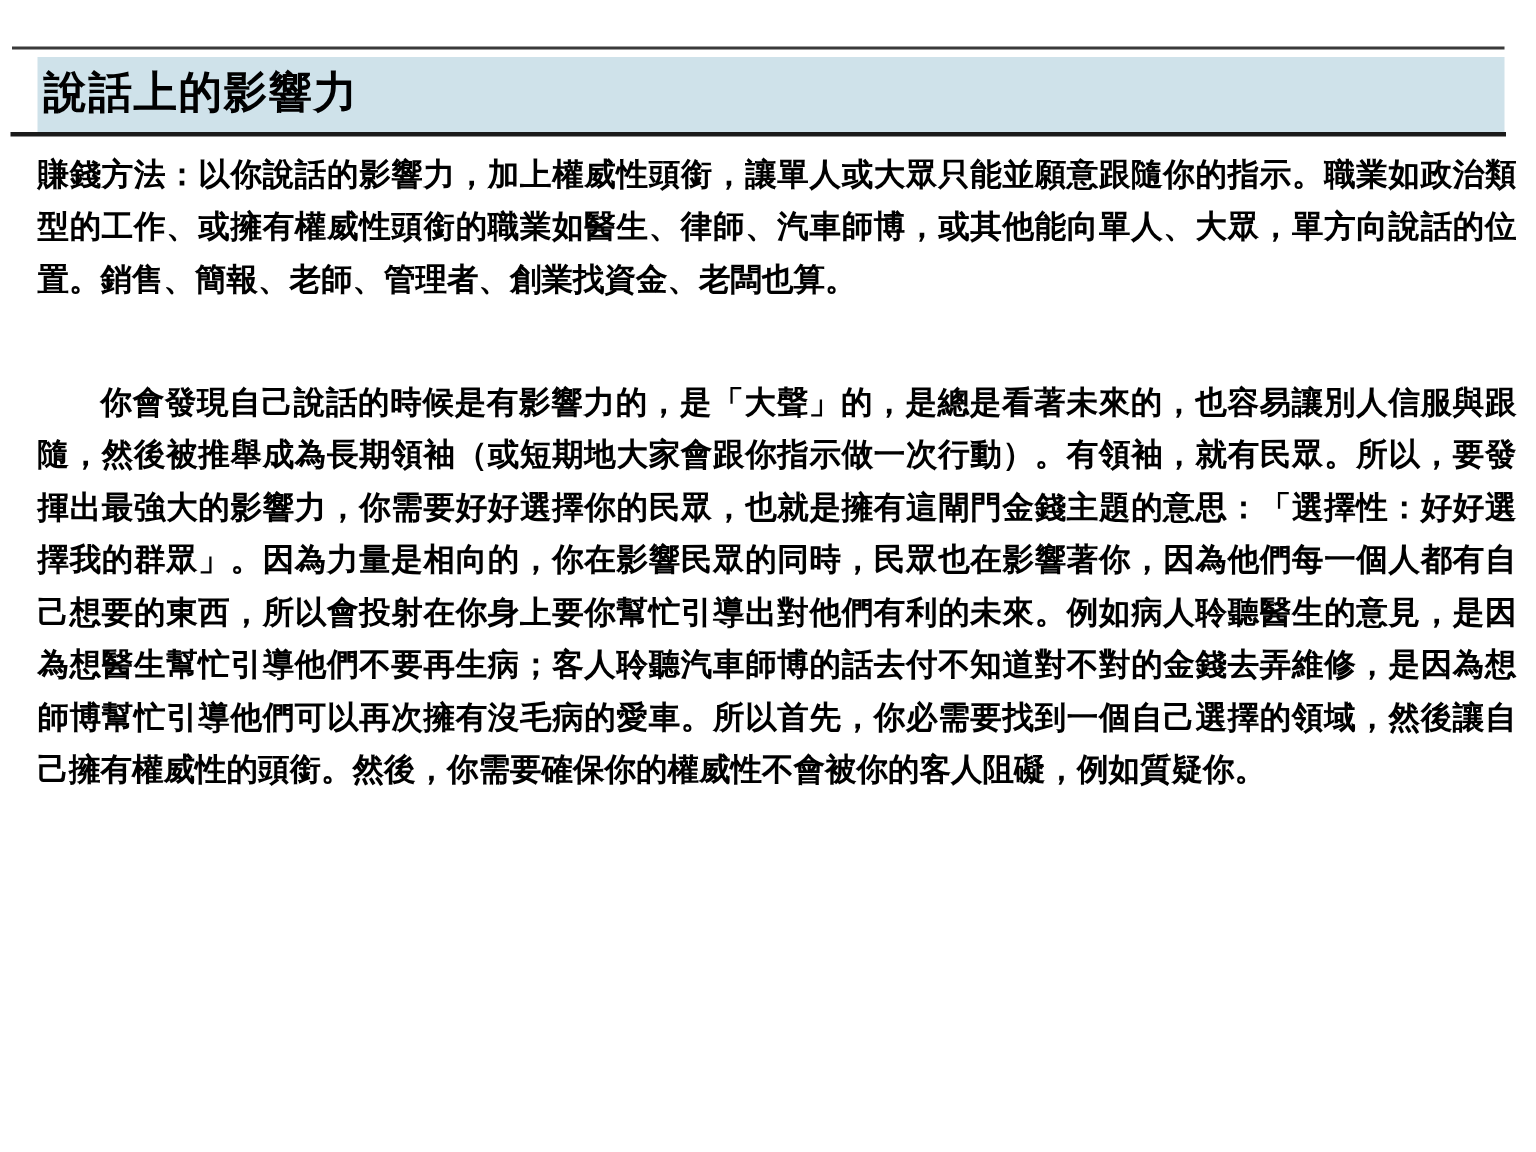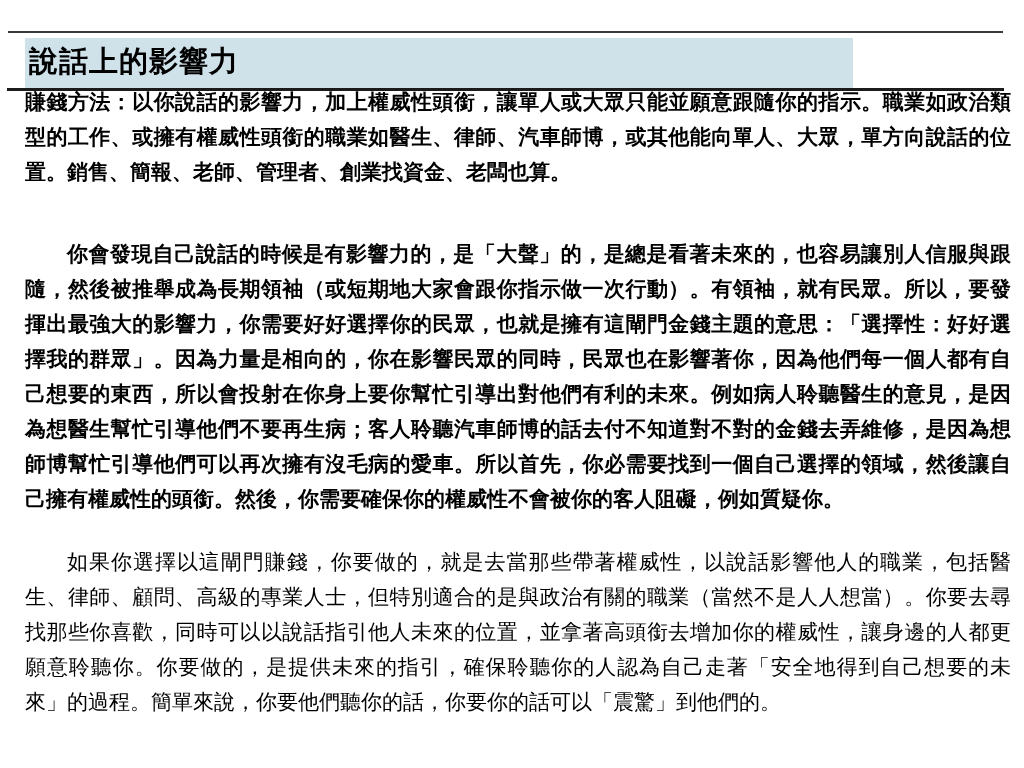--- a/index.html
+++ b/index.html
@@ -21,21 +21,21 @@
     left: 8px;
     top: 31px;
     width: 995px;
     height: 2px;
     background: #3a3a3a;
   }
   .title-bar {
     position: absolute;
     left: 25px;
     top: 38px;
-    width: 828px;
+    width: 978px;
     height: 50px;
     background: #cfe2ea;
     display: flex;
     align-items: center;
   }
   .title-bar h1 {
     margin: 0;
     padding: 0 0 2px 4px;
     font-size: 29px;
     font-weight: bold;
@@ -45,21 +45,21 @@
     position: absolute;
     left: 7px;
     top: 88px;
     width: 997px;
     height: 3px;
     background: #1b1b1b;
   }
   .content {
     position: absolute;
     left: 25px;
-    top: 85px;
+    top: 99px;
     width: 986px;
   }
   .content p {
     margin: 0;
     font-size: 21px;
     line-height: 35px;
     text-align: justify;
     word-break: break-all;
   }
   .intro {
@@ -85,16 +85,15 @@
     <h1>說話上的影響力</h1>
   </div>
 
   <div class="title-underline"></div>
 
   <div class="content">
     <p class="intro">賺錢方法：以你說話的影響力，加上權威性頭銜，讓單人或大眾只能並願意跟隨你的指示。職業如政治類型的工作、或擁有權威性頭銜的職業如醫生、律師、汽車師博，或其他能向單人、大眾，單方向說話的位置。銷售、簡報、老師、管理者、創業找資金、老闆也算。</p>
 
     <p class="body-para first">你會發現自己說話的時候是有影響力的，是「大聲」的，是總是看著未來的，也容易讓別人信服與跟隨，然後被推舉成為長期領袖（或短期地大家會跟你指示做一次行動）。有領袖，就有民眾。所以，要發揮出最強大的影響力，你需要好好選擇你的民眾，也就是擁有這閘門金錢主題的意思：「選擇性：好好選擇我的群眾」。因為力量是相向的，你在影響民眾的同時，民眾也在影響著你，因為他們每一個人都有自己想要的東西，所以會投射在你身上要你幫忙引導出對他們有利的未來。例如病人聆聽醫生的意見，是因為想醫生幫忙引導他們不要再生病；客人聆聽汽車師博的話去付不知道對不對的金錢去弄維修，是因為想師博幫忙引導他們可以再次擁有沒毛病的愛車。所以首先，你必需要找到一個自己選擇的領域，然後讓自己擁有權威性的頭銜。然後，你需要確保你的權威性不會被你的客人阻礙，例如質疑你。</p>
 
-    <p class="body-para">如果你選擇以這閘門賺錢，你要做的，就是去當那些帶著權威性，以說話影響他人的職業，包括醫生、律師、顧問、高級的專業人士，但特別適合的是與政治有關的職業（當然不是人人想當）。你要去尋找那些你喜歡，同時可以以說話指引他人未來的位置，並拿著高頭銜去增加你的權威性，讓身邊的人都更願意聆聽你。你要做的，是提供未來的指引，確保聆聽你的人認為自己走著「安全地得到自己想要的未來」的過程。簡單來說，你要他們聽你的話，你要你的話可以「震驚」到他們的。</p>
   </div>
 
 </div>
 
 </body></html>

